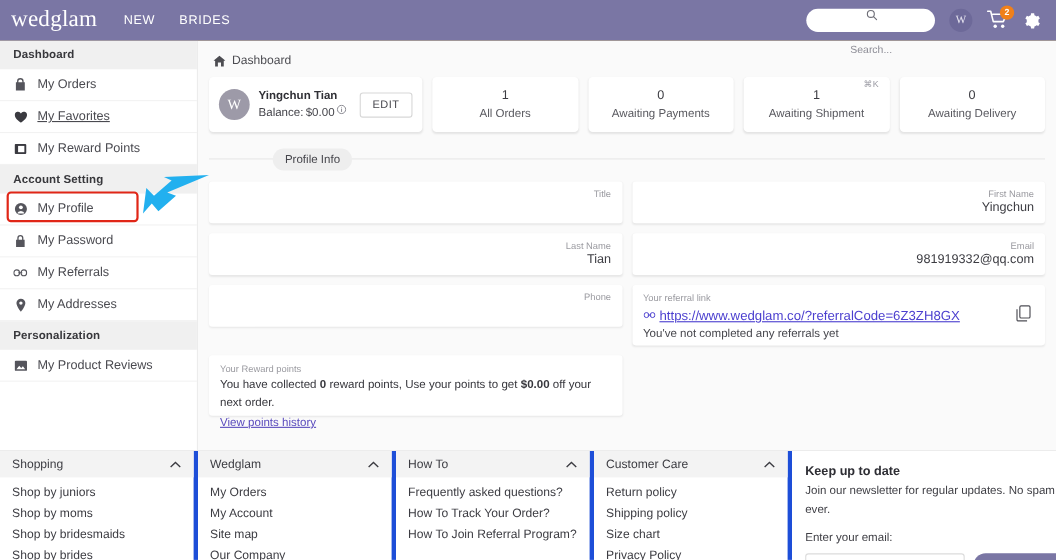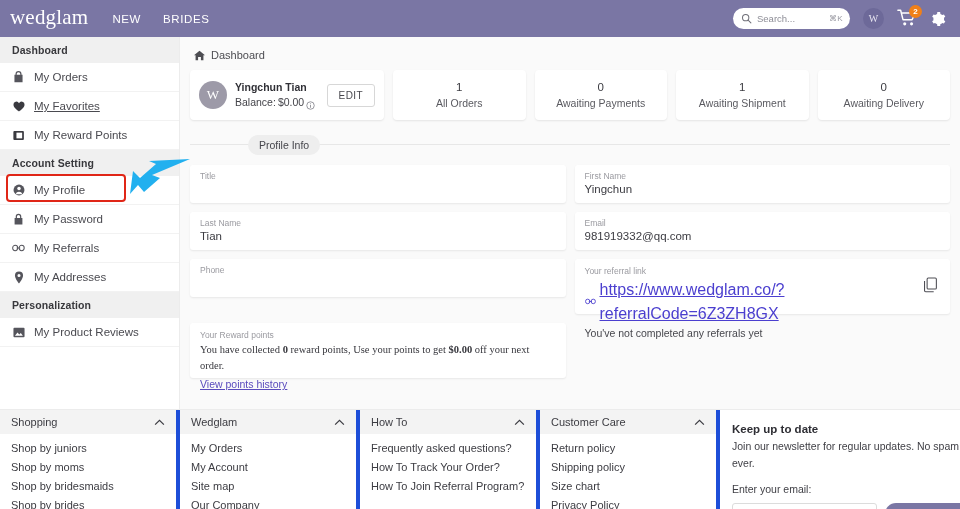--- a/index.html
+++ b/index.html
@@ -24,21 +24,21 @@
     font-size: 21px; letter-spacing: .2px; margin-right: 24px;
     line-height: 1; padding-bottom: 2px;
   }
   .navlink {
     color: #fff; font-size: 11.5px; letter-spacing: .6px;
     margin-right: 22px; text-transform: uppercase; font-weight: 400;
   }
   .topbar-right { margin-left: auto; display: flex; align-items: center; gap: 13px; }
   .searchbox {
     width: 117px; height: 21px; background: #fff; border-radius: 11px;
-    display: flex; align-items: center; padding: 0 7px 0 8px; gap: 5px;
+    display: flex; align-items: center; padding: 0 7px 0 8px; gap: 21px; flex-direction: column;
   }
   .searchbox .sq { flex: 0 0 auto; }
   .search-ph { font-size: 9.5px; color: #8d8d96; flex: 1; }
   .kbd { font-size: 8px; color: #9a9aa3; letter-spacing: .3px; }
   .wbadge {
     width: 21px; height: 21px; border-radius: 50%;
     background: #6d6999; display: flex; align-items: center; justify-content: center;
     color: #e6e4f0; font-family: "Liberation Serif", serif; font-size: 10px;
   }
   .cart-wrap { position: relative; width: 20px; height: 21px; }
@@ -82,21 +82,21 @@
     flex: 0 0 194px; background: #fff; border-radius: 4px; height: 50px;
     box-shadow: 0 1px 2px rgba(0,0,0,.09);
     display: flex; align-items: center; padding: 0 9px; gap: 8px;
   }
   .avatar {
     width: 28px; height: 28px; border-radius: 50%; background: #9d9aa8;
     display: flex; align-items: center; justify-content: center;
     color: #fff; font-family: "Liberation Serif", serif; font-size: 13px; flex: 0 0 28px;
   }
   .pname { font-size: 10.5px; font-weight: bold; color: #303036; line-height: 1.45; }
-  .pbal  { font-size: 10.5px; color: #44444a; line-height: 1.45; display:flex; align-items:flex-end; gap:2px;}
+  .pbal  { font-size: 10.5px; color: #44444a; line-height: 1.45; display:flex; align-items:flex-start; gap:2px;}
   .editbtn {
     margin-left: auto; border: 1px solid #d7d7d7; background: #fff; border-radius: 3px;
     font-size: 10px; color: #46464c; padding: 5px 11px; letter-spacing: .4px; text-align: right;
   }
   .statcard {
     flex: 1 1 0; background: #fff; border-radius: 4px; height: 50px;
     box-shadow: 0 1px 2px rgba(0,0,0,.09);
     display: flex; flex-direction: column; align-items: center; justify-content: center; gap: 4px;
   }
   .statnum { font-size: 11.5px; color: #3c3c42; }
@@ -111,37 +111,38 @@
     position: absolute; left: 58px; top: 2px; z-index: 2;
     background: #eeeeee; border-radius: 10px; padding: 4px 11px;
     font-size: 10.5px; color: #46464c;
   }
 
   .formgrid { display: grid; grid-template-columns: 1fr 1fr; gap: 9px 9px; margin-top: 2px; }
   .field {
     background: #fff; border-radius: 3px; height: 38px;
     box-shadow: 0 1px 2px rgba(0,0,0,.08);
     padding: 6px 10px 0 10px;
+    text-align: right;
   }
   .flabel { font-size: 8.5px; color: #9a9aa0; line-height: 1.25; }
   .fvalue { font-size: 11.5px; color: #3c3c42; line-height: 1.35; }
 
   .panel {
     background: #fff; border-radius: 3px; height: 55px;
     box-shadow: 0 1px 2px rgba(0,0,0,.08);
     padding: 7px 10px; position: relative;
   }
   .plabel { font-size: 8.5px; color: #9a9aa0; line-height: 1.4; }
   .reflink {
     display: flex; align-items: center; gap: 4px;
-    font-size: 16px; color: #4b3fcf; text-decoration: underline; line-height: 1.5;
+    font-size: 12px; color: #4b3fcf; text-decoration: underline; line-height: 1.5;
   }
   .refnote { font-size: 10.5px; color: #47474d; line-height: 1.5; }
   .copyicon { position: absolute; right: 12px; top: 18px; }
-  .ptext { font-size: 10.5px; color: #37373d; line-height: 1.55; font-family: Liberation Serif, serif; }
+  .ptext { font-size: 10.5px; color: #37373d; line-height: 1.55; }
   .ptext b { font-weight: bold; }
   .phist { font-size: 10.5px; color: #5a4bbd; text-decoration: underline; line-height: 1.5; display:inline-block; }
 
   
   .footer { display: flex; height: 100px; border-top: 1px solid #ececec; background:#fff; }
   .fcol { flex: 0 0 180px; border-right: 4px solid #1d4ed8; }
   .fcol.c2, .fcol.c3, .fcol.c4 { flex: 0 0 180px; }
   .fhead {
     background: #f3f3f3; display: flex; align-items: center; justify-content: space-between;
     padding: 6px 11px; font-size: 11px; color: #3c3c42;

